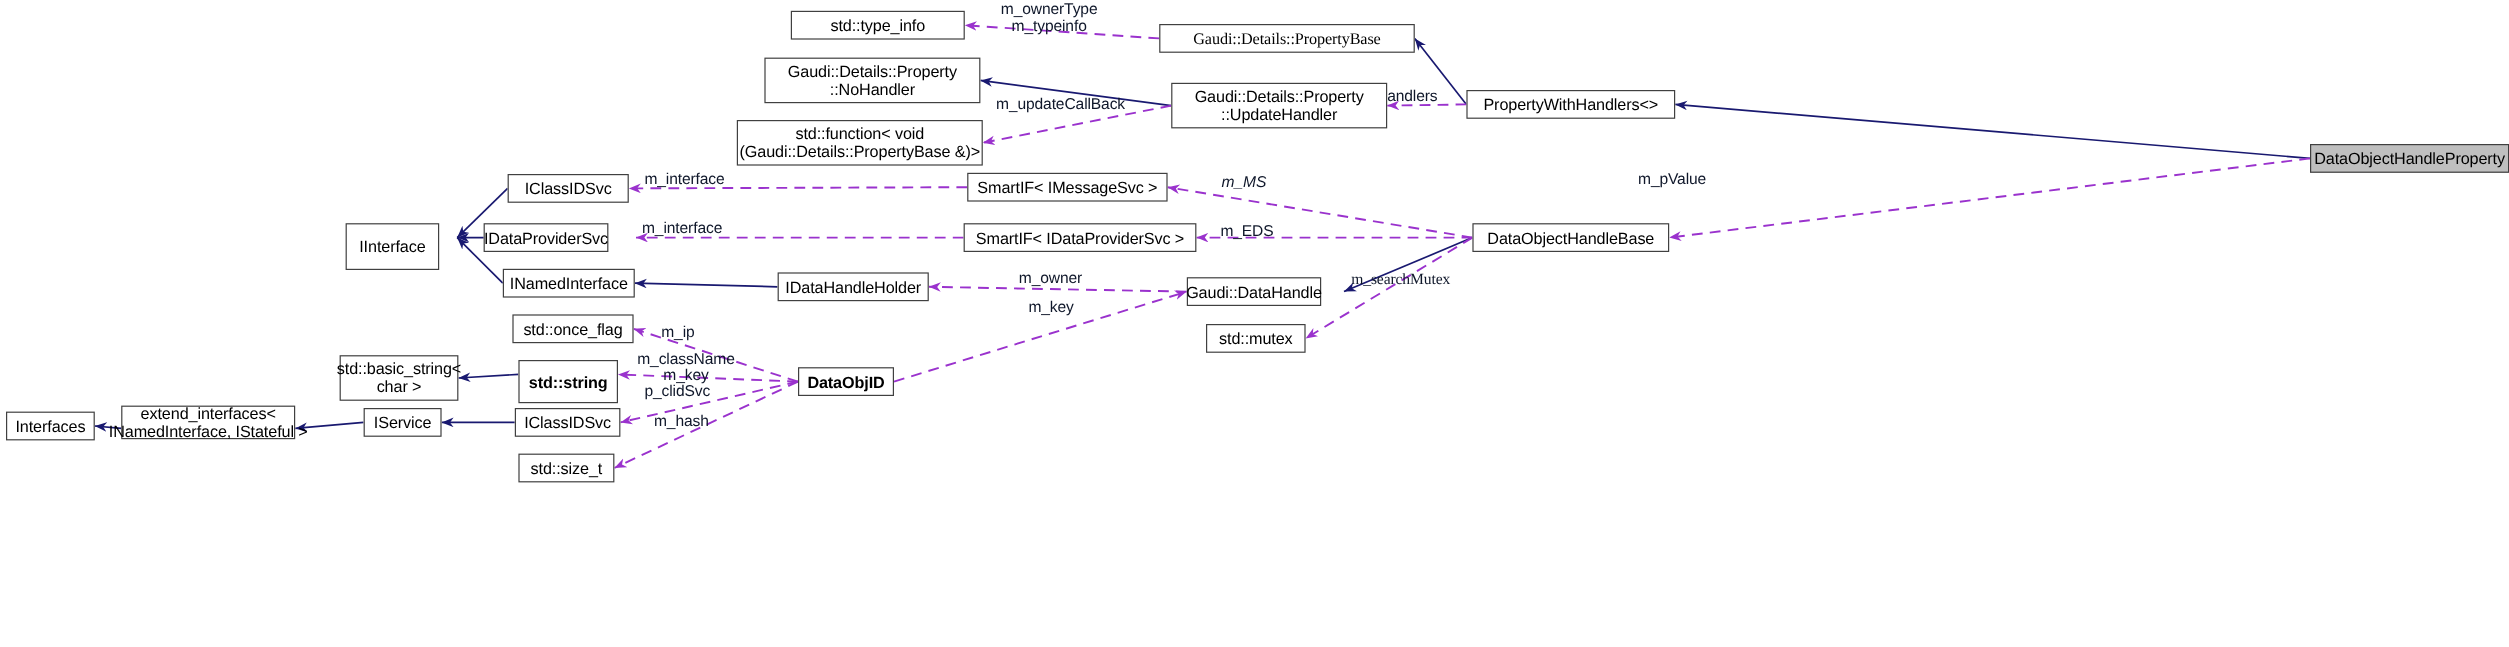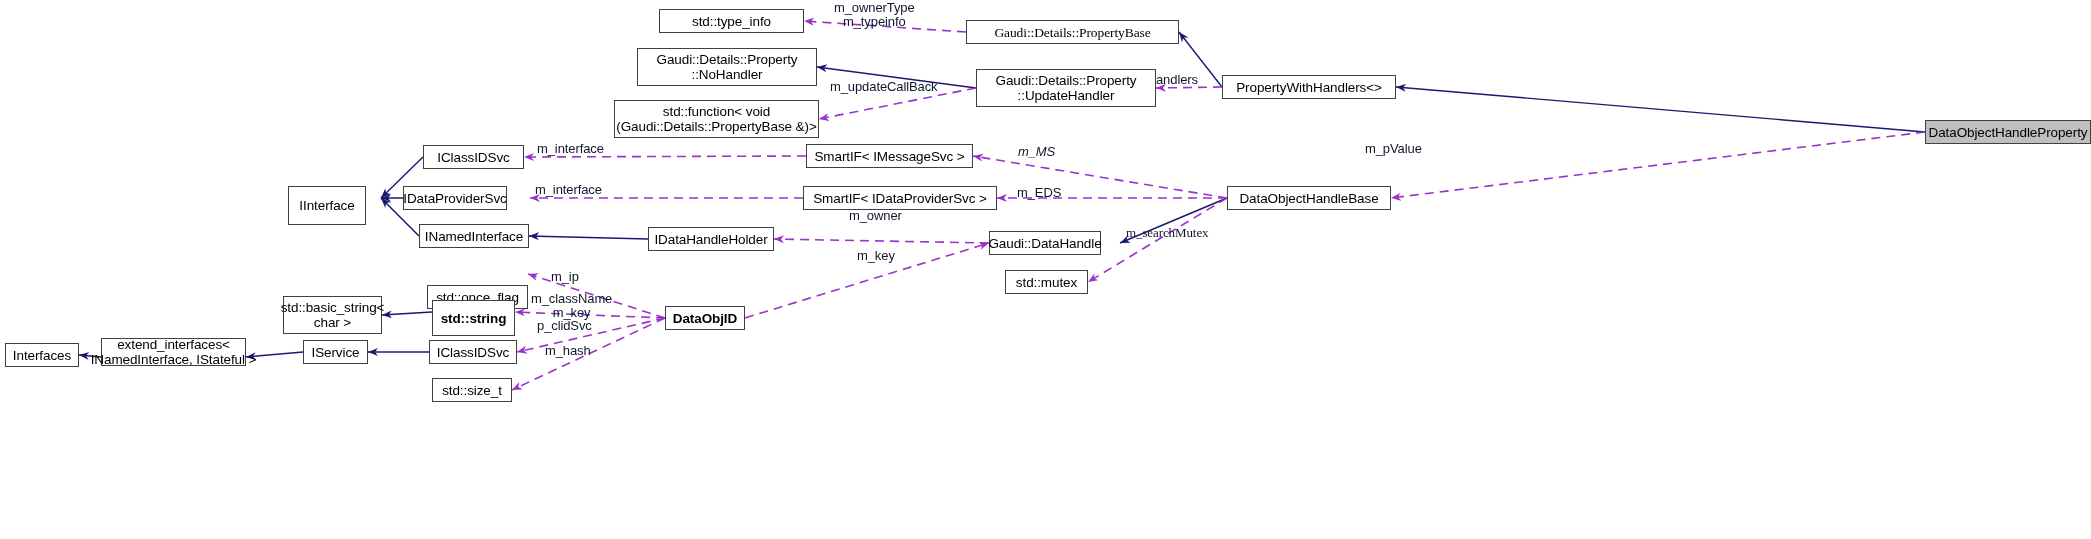--- a/index.html
+++ b/index.html
@@ -114,21 +114,21 @@
       <div class="node highlight" style="left: 1925px; top: 120px; width: 166px; height: 24px;">DataObjectHandleProperty</div>
       <div class="node" style="left: 423px; top: 145px; width: 101px; height: 24px;">IClassIDSvc</div>
       <div class="node" style="left: 806px; top: 144px; width: 167px; height: 24px;">SmartIF&lt; IMessageSvc &gt;</div>
       <div class="node" style="left: 288px; top: 186px; width: 78px; height: 39px;">IInterface</div>
       <div class="node" style="left: 403px; top: 186px; width: 104px; height: 24px;">IDataProviderSvc</div>
       <div class="node" style="left: 803px; top: 186px; width: 194px; height: 24px;">SmartIF&lt; IDataProviderSvc &gt;</div>
       <div class="node" style="left: 1227px; top: 186px; width: 164px; height: 24px;">DataObjectHandleBase</div>
       <div class="node" style="left: 419px; top: 224px; width: 110px; height: 24px;">INamedInterface</div>
       <div class="node" style="left: 648px; top: 227px; width: 126px; height: 24px;">IDataHandleHolder</div>
       <div class="node" style="left: 989px; top: 231px; width: 112px; height: 24px;">Gaudi::DataHandle</div>
-      <div class="node" style="left: 427px; top: 262px; width: 101px; height: 24px; margin-top: 23px;">std::once_flag</div>
+      <div class="node" style="left: 427px; top: 262px; width: 101px; height: 24px;">std::once_flag</div>
       <div class="node" style="left: 1005px; top: 270px; width: 83px; height: 24px;">std::mutex</div>
       <div class="node" style="left: 283px; top: 296px; width: 99px; height: 38px;">std::basic_string&lt;
 char &gt;</div>
       <div class="node" style="left: 432px; top: 300px; width: 83px; height: 36px; font-weight: bold;">std::string</div>
       <div class="node" style="left: 665px; top: 306px; width: 80px; height: 24px; font-weight: bold;">DataObjID</div>
       <div class="node" style="left: 429px; top: 340px; width: 88px; height: 24px;">IClassIDSvc</div>
       <div class="node" style="left: 5px; top: 343px; width: 74px; height: 24px;">Interfaces</div>
       <div class="node" style="left: 101px; top: 338px; width: 145px; height: 28px;">extend_interfaces&lt;
 INamedInterface, IStateful &gt;</div>
       <div class="node" style="left: 303px; top: 340px; width: 65px; height: 24px;">IService</div>
@@ -137,21 +137,21 @@
   <div id="labels-layer">
       <div class="edge-label" style="left: 834px; top: 1px;">m_ownerType
 m_typeinfo</div>
       <div class="edge-label" style="left: 830px; top: 80px;">m_updateCallBack</div>
       <div class="edge-label" style="left: 1131px; top: 73px;">m_handlers</div>
       <div class="edge-label" style="left: 1365px; top: 142px;">m_pValue</div>
       <div class="edge-label" style="left: 537px; top: 142px;">m_interface</div>
       <div class="edge-label" style="left: 1018px; top: 145px; font-style: italic;">m_MS</div>
       <div class="edge-label" style="left: 535px; top: 183px;">m_interface</div>
       <div class="edge-label" style="left: 1017px; top: 186px;">m_EDS</div>
-      <div class="edge-label" style="left: 849px; top: 209px;">m_owner</div>
+      <div class="edge-label" style="left: 849px; top: 225px;">m_owner</div>
       <div class="edge-label" style="left: 1126px; top: 226px; font-family: Liberation Serif, serif;">m_searchMutex</div>
       <div class="edge-label" style="left: 857px; top: 249px;">m_key</div>
       <div class="edge-label" style="left: 551px; top: 270px;">m_ip</div>
       <div class="edge-label" style="left: 531px; top: 292px;">m_className
 m_key</div>
       <div class="edge-label" style="left: 537px; top: 319px;">p_clidSvc</div>
       <div class="edge-label" style="left: 545px; top: 344px;">m_hash</div>
     </div>
 </div>
 

